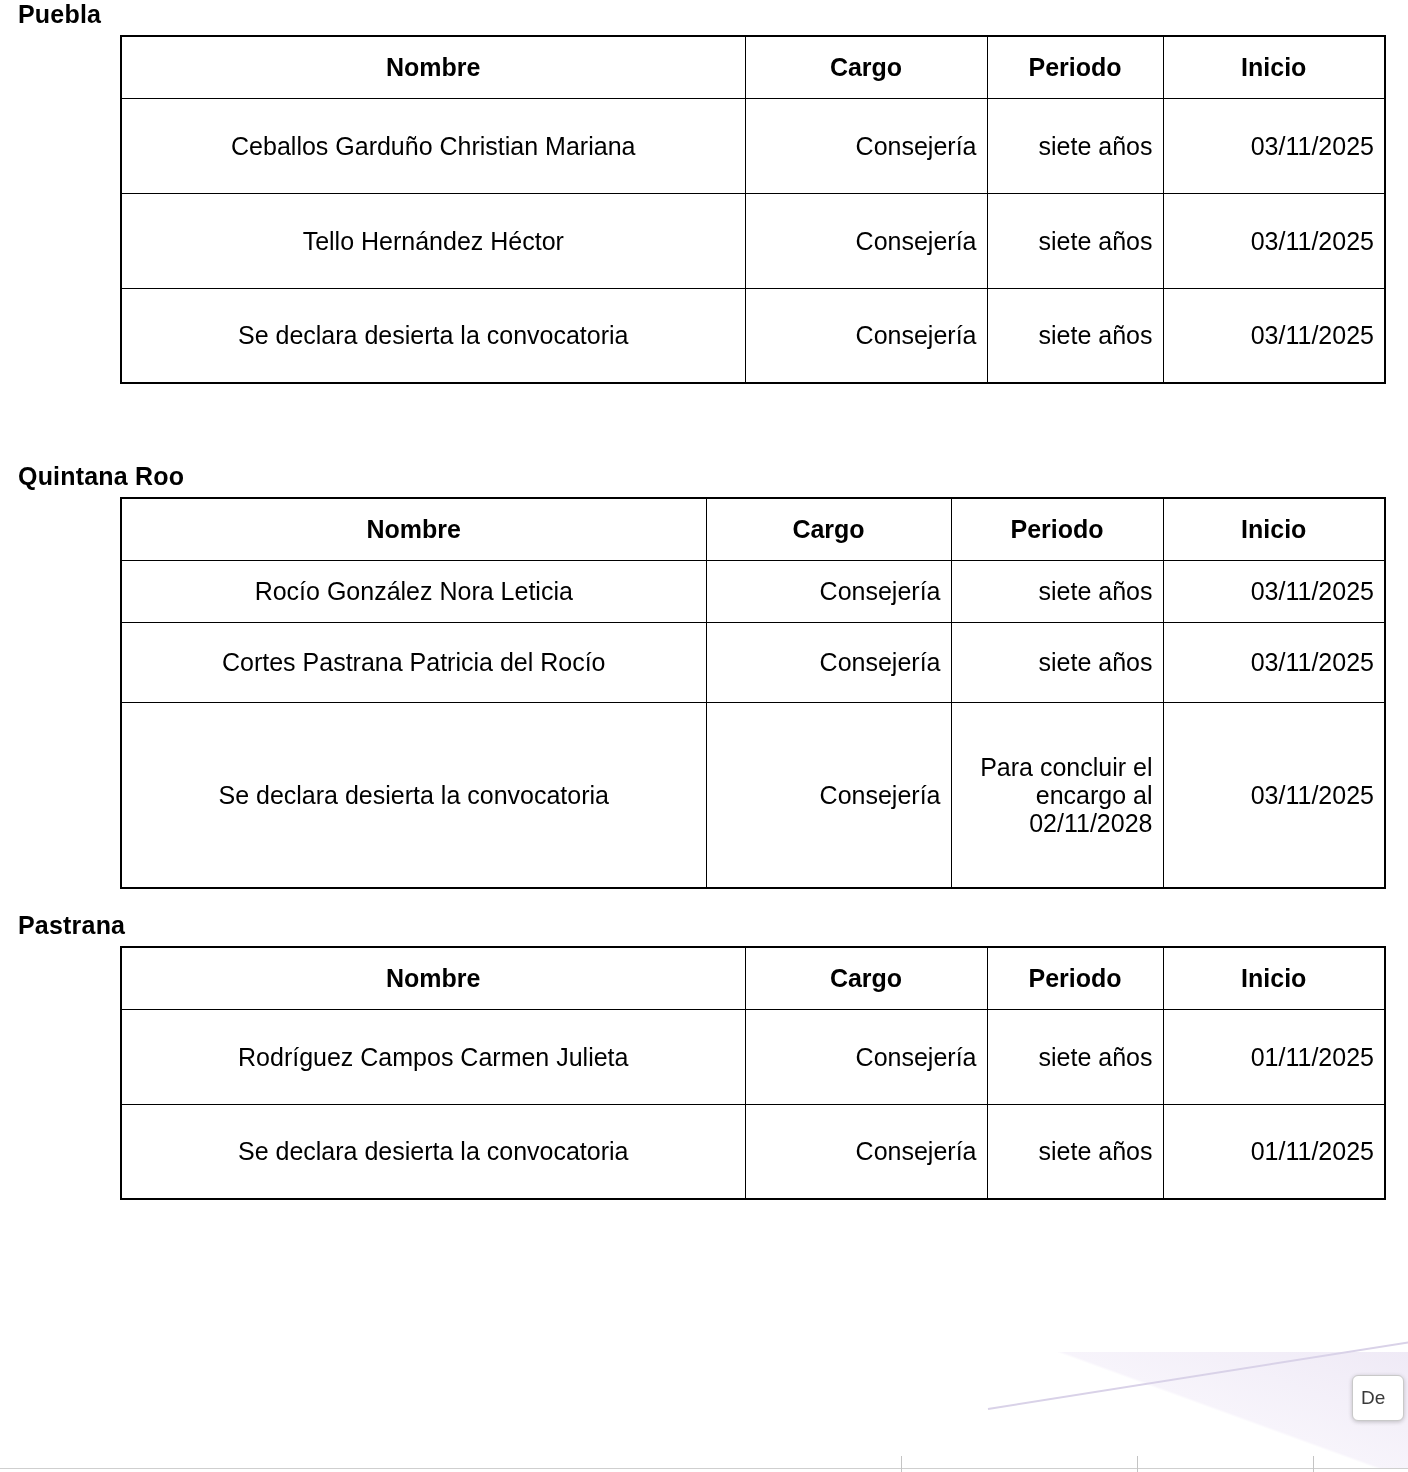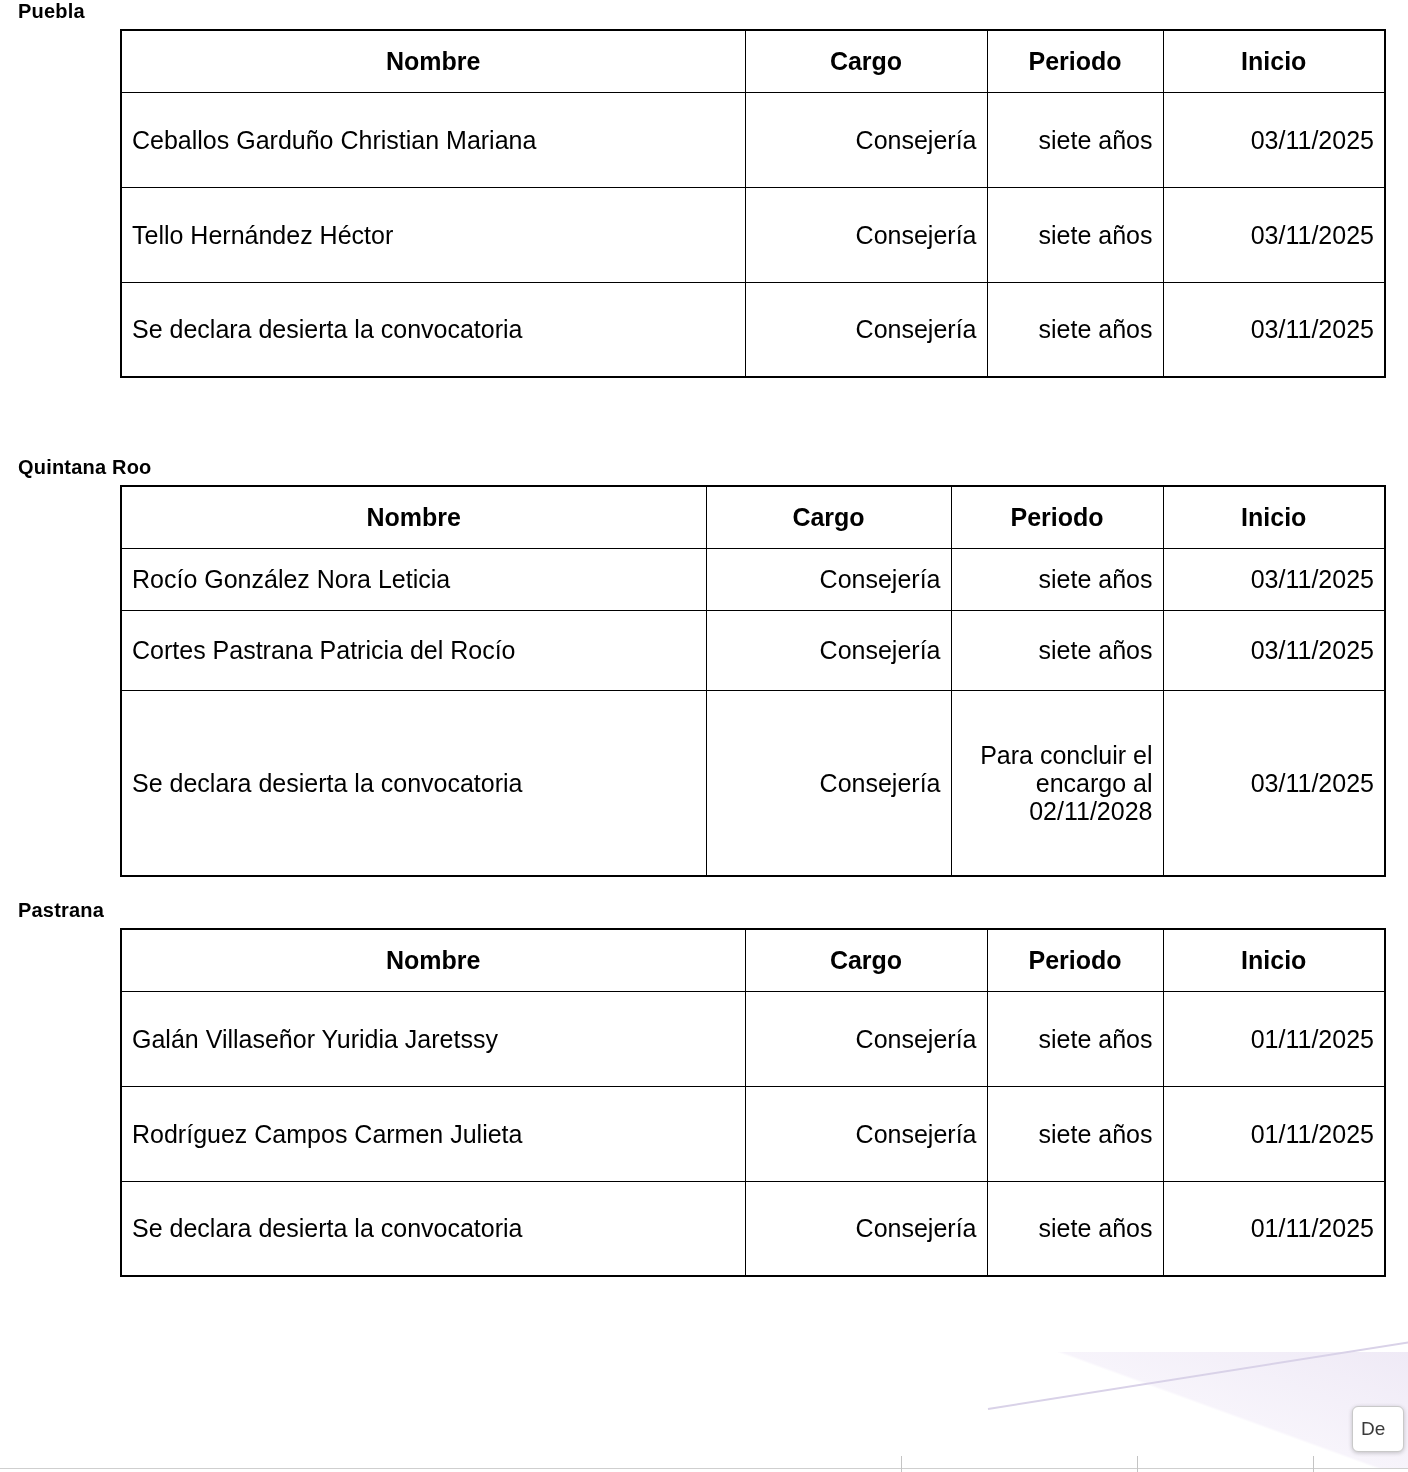--- a/index.html
+++ b/index.html
@@ -17,21 +17,21 @@
     position: relative;
     width: 1408px;
     height: 1472px;
     background: #ffffff;
     overflow: hidden;
   }
 
   .section { position: relative; }
 
   .section-title {
-    font-size: 20px;
+    font-size: 25px;
     font-weight: bold;
     margin: 0 0 6px 18px;
     letter-spacing: 0.2px;
   }
 
   table.state-table {
     border-collapse: collapse;
     table-layout: fixed;
     margin-left: 120px;
     border: 2px solid #000;
@@ -44,21 +44,21 @@
     font-weight: normal;
     padding: 6px 10px;
     vertical-align: middle;
     line-height: 1.12;
   }
   table.state-table th {
     font-weight: bold;
     text-align: center;
     height: 62px;
   }
-  td.c-name { text-align: left; }
+  td.c-name { text-align: center; }
   td.c-cargo, td.c-periodo, td.c-inicio { text-align: right; }
 
   
   .geo-a { width: 1264px; }
   .geo-a col.w-name   { width: 624px; }
   .geo-a col.w-cargo  { width: 242px; }
   .geo-a col.w-periodo{ width: 176px; }
   .geo-a col.w-inicio { width: 222px; }
   .geo-a td { height: 95px; }
 
@@ -87,21 +87,21 @@
     position: absolute;
     left: 0; top: 56px;
     width: 430px; height: 2px;
     background: #d9d2e8;
     transform: rotate(-9deg);
     transform-origin: left center;
   }
   .float-chip {
     position: absolute;
     right: 4px;
-    bottom: 20px;
+    bottom: 51px;
     width: 52px;
     height: 46px;
     background: #ffffff;
     border: 1px solid #c9c9c9;
     border-radius: 6px;
     box-shadow: 0 1px 4px rgba(0,0,0,0.22);
     font-size: 19px;
     color: #3a3a3a;
     display: flex;
     align-items: center;
@@ -226,26 +226,20 @@
       <thead>
         <tr>
           <th>Nombre</th>
           <th>Cargo</th>
           <th>Periodo</th>
           <th>Inicio</th>
         </tr>
       </thead>
       <tbody>
         <tr>
-          <td class="c-name">Galán Villaseñor Yuridia Jaretssy</td>
-          <td class="c-cargo">Consejería</td>
-          <td class="c-periodo">siete años</td>
-          <td class="c-inicio">01/11/2025</td>
-        </tr>
-        <tr>
           <td class="c-name">Rodríguez Campos Carmen Julieta</td>
           <td class="c-cargo">Consejería</td>
           <td class="c-periodo">siete años</td>
           <td class="c-inicio">01/11/2025</td>
         </tr>
         <tr>
           <td class="c-name">Se declara desierta la convocatoria</td>
           <td class="c-cargo">Consejería</td>
           <td class="c-periodo">siete años</td>
           <td class="c-inicio">01/11/2025</td>

